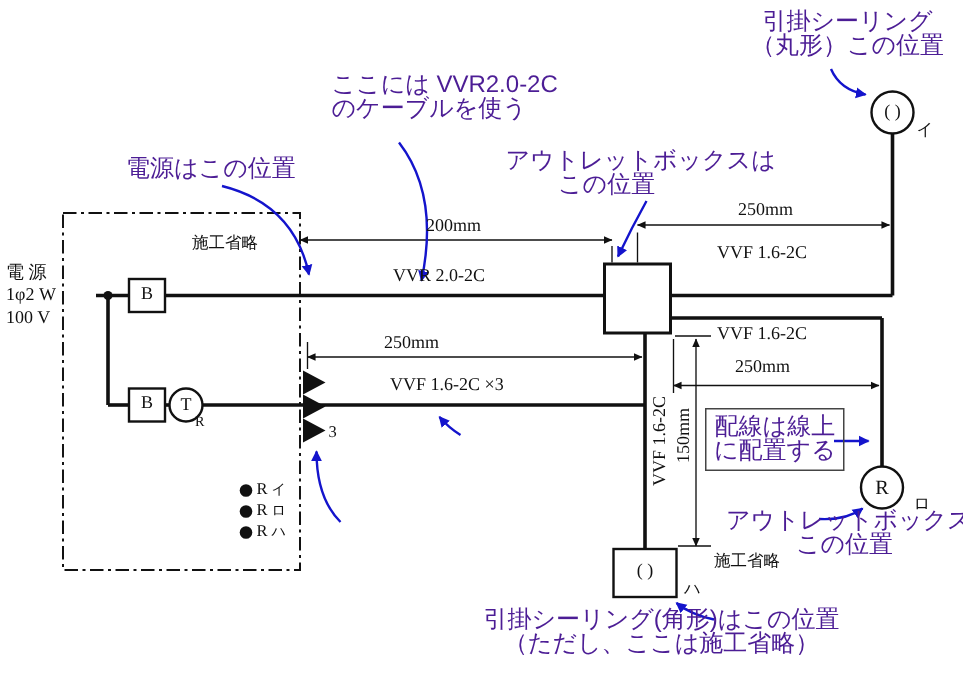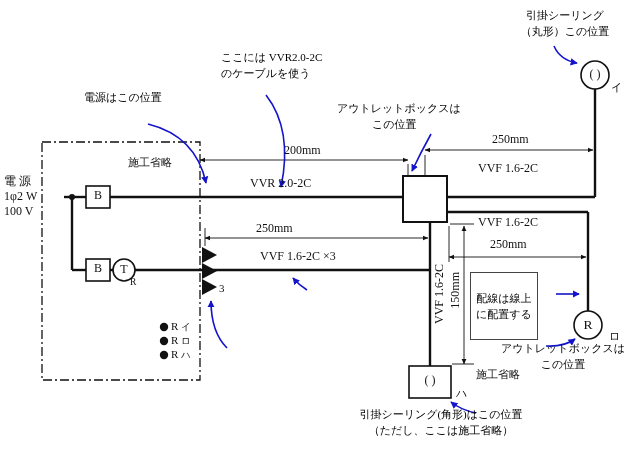--- a/index.html
+++ b/index.html
@@ -4,24 +4,24 @@
 <style>
   *{box-sizing:border-box;margin:0;padding:0}
   html,body{background:#fff}
   .stage{position:relative;width:642px;height:463px;background:#fff;overflow:hidden;
          font-family:"Liberation Serif","DejaVu Serif",serif;color:#111}
   .stage svg{position:absolute;left:0;top:0}
   .lbl{position:absolute;white-space:nowrap;font-size:12px;line-height:1.15;color:#111}
   .small{font-size:11px}
   .sub{font-size:9.5px}
   .center{text-align:center}
-  .red{color:#000000;font-family:Liberation Serif, serif;
-       font-size:11px;line-height:16px}
+  .red{color:#4c1d95;font-family:Liberation Sans, sans-serif;
+       font-size:16px;line-height:16px}
   .vert{writing-mode:vertical-rl;transform:rotate(180deg)}
-  .wirebox{border:1px solid #444;padding:17px 5px;white-space:nowrap}
+  .wirebox{border:1px solid #444;padding:4px 5px;white-space:nowrap}
   .dashdot{fill:none;stroke:#111;stroke-width:1.3;stroke-dasharray:9 3 2 3}
   .wire{stroke:#111;stroke-width:2.4;fill:none}
   .comp{fill:#fff;stroke:#111;stroke-width:1.6}
   .dim{stroke:#111;stroke-width:0.9;fill:none}
   .blue{stroke:#1414cc;stroke-width:1.6;fill:none}
 </style>
 </head>
 <body>
 
 <div class="stage">
@@ -111,38 +111,38 @@
   <div class="lbl small" style="left:171px;top:320px">R</div>
   <div class="lbl sub" style="left:181px;top:322px">イ</div>
   <div class="lbl small" style="left:171px;top:334px">R</div>
   <div class="lbl sub" style="left:181px;top:336px">ロ</div>
   <div class="lbl small" style="left:171px;top:348px">R</div>
   <div class="lbl sub" style="left:181px;top:350px">ハ</div>
 
   <div class="lbl small" style="left:128px;top:156px">施工省略</div>
   <div class="lbl small" style="left:476px;top:368px">施工省略</div>
   <div class="lbl" style="left:284px;top:144px">200mm</div>
-  <div class="lbl" style="left:250px;top:177px">VVR 2.0-2C</div>
+  <div class="lbl" style="left:262px;top:177px">VVR 2.0-2C</div>
   <div class="lbl" style="left:256px;top:222px">250mm</div>
   <div class="lbl" style="left:260px;top:250px">VVF 1.6-2C ×3</div>
   <div class="lbl" style="left:492px;top:133px">250mm</div>
   <div class="lbl" style="left:478px;top:162px">VVF 1.6-2C</div>
   <div class="lbl" style="left:478px;top:216px">VVF 1.6-2C</div>
   <div class="lbl" style="left:490px;top:238px">250mm</div>
   <div class="lbl vert" style="left:433px;top:264px">VVF 1.6-2C</div>
   <div class="lbl vert" style="left:449px;top:272px">150mm</div>
 
   <div class="lbl center" style="left:581px;top:68px;width:28px">( )</div>
   <div class="lbl small" style="left:611px;top:81px">イ</div>
   <div class="lbl center" style="left:574px;top:317px;width:28px;font-size:13.5px">R</div>
   <div class="lbl small" style="left:609px;top:330px">ロ</div>
   <div class="lbl center" style="left:409px;top:374px;width:42px">( )</div>
   <div class="lbl small" style="left:456px;top:387px">ハ</div>
 
-  <div class="lbl red" style="left:84px;top:89px">電源はこの位置</div>
+  <div class="lbl red" style="left:84px;top:105px">電源はこの位置</div>
 
   <div class="lbl red" style="left:221px;top:49px">
     <div>ここには VVR2.0-2C</div>
     <div>のケーブルを使う</div>
   </div>
 
   <div class="lbl red" style="left:337px;top:100px">アウトレットボックスは</div>
   <div class="lbl red" style="left:372px;top:116px">この位置</div>
 
   <div class="lbl red center" style="left:488px;top:7px;width:154px">

